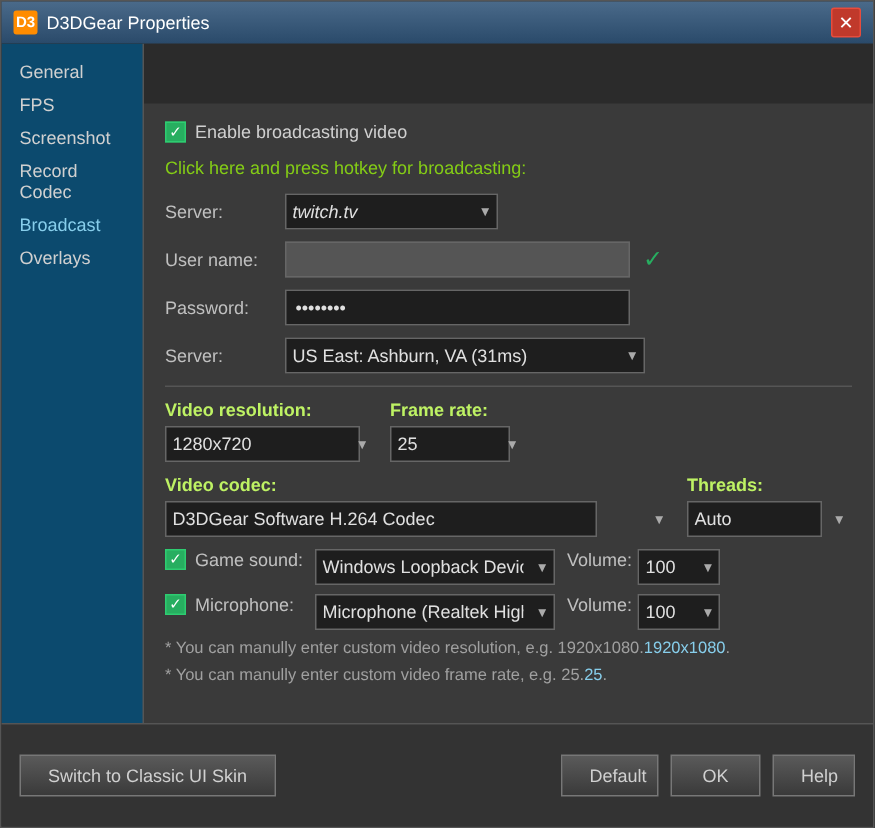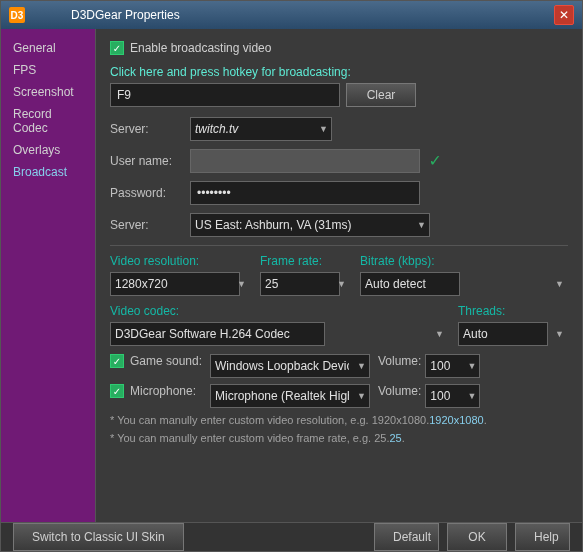--- a/index.html
+++ b/index.html
@@ -22,21 +22,20 @@
       display: flex;
       flex-direction: column;
     }
     .title-bar {
       background: linear-gradient(to bottom, #4a6a8a, #2a4a6a);
       height: 28px;
       display: flex;
       align-items: center;
       padding: 0 8px;
       flex-shrink: 0;
-      gap: 40px;
     }
     .title-bar-icon {
       width: 16px;
       height: 16px;
       margin-right: 6px;
       background: #ff8c00;
       border-radius: 2px;
       font-size: 10px;
       display: flex;
       align-items: center;
@@ -62,38 +61,39 @@
       cursor: pointer;
       border-radius: 2px;
     }
     .content {
       display: flex;
       flex: 1;
       overflow: hidden;
     }
     .sidebar {
       width: 95px;
-      background: #701a75;
+      background: #0c4a6e;
       padding: 8px 0;
       border-right: 1px solid #555;
     }
     .sidebar-item {
       padding: 4px 12px;
       color: #d0d0d0;
       cursor: pointer;
       font-size: 12px;
     }
     .sidebar-item.active {
       color: #87ceeb;
     }
     .main-panel {
       flex: 1;
       background: #3a3a3a;
       padding: 12px 14px;
       overflow-y: auto;
+      margin-top: 40px;
     }
     .enable-row {
       display: flex;
       align-items: center;
       margin-bottom: 10px;
     }
     .checkbox-green {
       width: 14px;
       height: 14px;
       background: #27ae60;
@@ -107,21 +107,21 @@
     .checkbox-green::after {
       content: '✓';
       color: white;
       font-size: 10px;
     }
     .enable-label {
       color: #d0d0d0;
       font-size: 12px;
     }
     .hotkey-label {
-      color: #5eead4;
+      color: #84cc16;
       font-size: 12px;
       margin-bottom: 4px;
     }
     .hotkey-input-row {
       display: flex;
       align-items: center;
       gap: 6px;
     }
     .text-input {
       background: #1e1e1e;
@@ -192,22 +192,23 @@
       display: flex;
       gap: 10px;
       margin-bottom: 8px;
     }
     .col-block {
       display: flex;
       flex-direction: column;
       gap: 4px;
     }
     .col-label {
-      color: #14b8a6;
-      font-size: 12px;
+      color: #bef264;
+      font-size: 12px;
+      font-weight: bold;
     }
     .two-col {
       display: flex;
       gap: 10px;
       margin-bottom: 8px;
     }
     .sound-row {
       display: flex;
       align-items: flex-start;
       margin-bottom: 6px;
@@ -233,21 +234,21 @@
       font-size: 11px;
       margin-top: 6px;
       margin-bottom: 3px;
     }
     .note-text a {
       color: #87ceeb;
     }
     .bottom-bar {
       background: #333;
       border-top: 1px solid #555;
-      padding: 0 12px;
+      padding: 20px 12px;
       display: flex;
       align-items: flex-end;
       gap: 8px;
     }
     .bottom-bar-left {
       flex: 1;
     }
     .btn-large {
       background: linear-gradient(to bottom, #5a5a5a, #3a3a3a);
       border: 1px solid #777;
@@ -273,37 +274,33 @@
     <div class="title-bar-close">✕</div>
   </div>
 
   <div class="content">
 
     <div class="sidebar">
       <div class="sidebar-item">General</div>
       <div class="sidebar-item">FPS</div>
       <div class="sidebar-item">Screenshot</div>
       <div class="sidebar-item">Record Codec</div>
+      <div class="sidebar-item active">Broadcast</div>
       <div class="sidebar-item">Overlays</div>
-      <div class="sidebar-item active">Broadcast</div>
     </div>
 
     <div class="main-panel">
 
       <div class="enable-row">
         <div class="checkbox-green"></div>
         <span class="enable-label">Enable broadcasting video</span>
       </div>
 
       <div style="margin-bottom:10px;">
         <div class="hotkey-label">Click here and press hotkey for broadcasting:</div>
-        <div class="hotkey-input-row">
-          <input type="text" class="text-input text-input-wide" style="width: 230px;" value="F9">
-          <button class="btn" style="width:70px;">Clear</button>
-        </div>
       </div>
 
       <div class="form-row">
         <span class="form-label">Server:</span>
         <div class="select-wrapper">
           <select style="width:142px;font-style:italic;">
             <option>twitch.tv</option>
           </select>
         </div>
       </div>
@@ -342,35 +339,27 @@
           </div>
         </div>
         <div class="col-block" style="width:90px;">
           <span class="col-label">Frame rate:</span>
           <div class="select-wrapper">
             <select style="width:80px;">
               <option>25</option>
             </select>
           </div>
         </div>
-        <div class="col-block" style="flex:1;">
-          <span class="col-label">Bitrate (kbps):</span>
-          <div class="select-wrapper">
-            <select style="width:100px;">
-              <option>Auto detect</option>
-            </select>
-          </div>
-        </div>
       </div>
 
       <div class="two-col">
         <div class="col-block" style="flex:1;">
           <span class="col-label">Video codec:</span>
           <div class="select-wrapper">
-            <select style="width:215px;">
+            <select style="width:288px;">
               <option>D3DGear Software H.264 Codec</option>
             </select>
           </div>
         </div>
         <div class="col-block" style="width:110px;">
           <span class="col-label">Threads:</span>
           <div class="select-wrapper">
             <select style="width:90px;">
               <option>Auto</option>
             </select>

